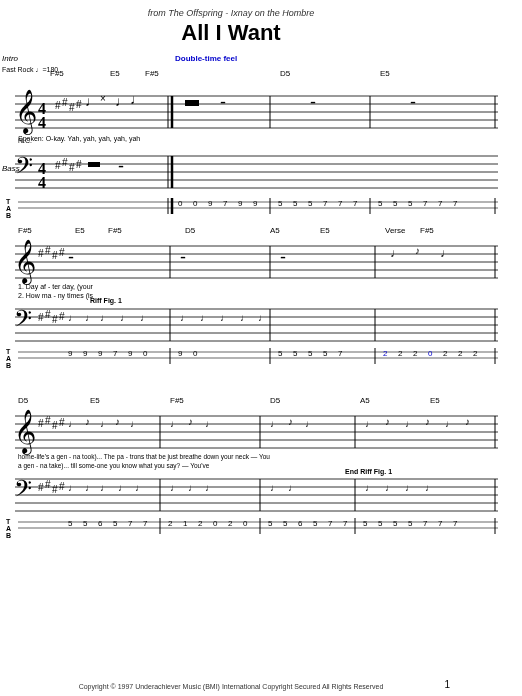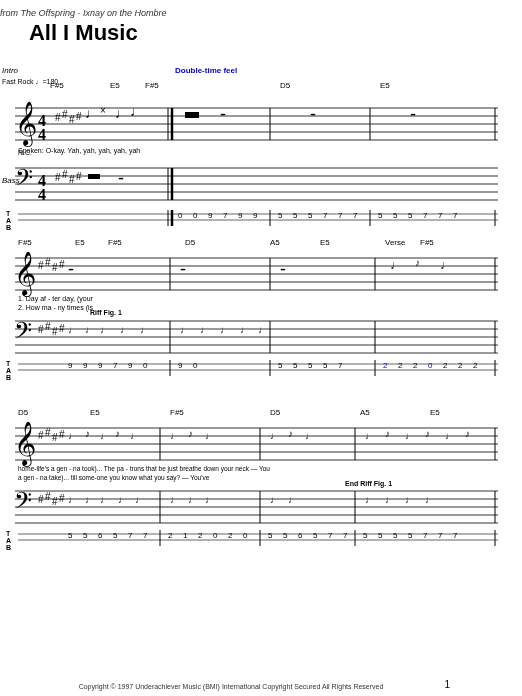--- a/index.html
+++ b/index.html
@@ -12,21 +12,21 @@
       position: relative;
     }
 
     .page {
       width: 462px;
       height: 696px;
       background: #fff;
       position: relative;
       display: flex;
       flex-direction: column;
-      align-items: flex-start;
+      align-items: center;
     }
 
     .header {
       text-align: center;
       padding-top: 8px;
       line-height: 1.3;
     }
 
     .header .from-line {
       font-size: 9px;
@@ -41,21 +41,21 @@
       line-height: 1.2;
     }
 
     .header .words-line {
       font-size: 9px;
       color: #333;
     }
 
     .music-content {
       width: 500px;
-      margin: 12px auto;
+      margin: 0 auto;
       position: relative;
     }
 
     
     .notation-svg {
       width: 100%;
       display: block;
     }
 
     .footer {
@@ -79,21 +79,21 @@
       bottom: 4px;
     }
   </style>
 </head>
 <body>
 
 <div class="page">
 
   <div class="header">
     <div class="from-line">from The Offspring - Ixnay on the Hombre</div>
-    <div class="title">All I Music</div>
+    <div class="title">All I Want</div>
   </div>
 
   <div class="music-content">
 
     <svg class="notation-svg" viewBox="0 0 500 175" height="175">
 
       <text x="2" y="15" font-size="8" font-style="italic" fill="#000">Intro</text>
       <text x="2" y="26" font-size="7" fill="#000">Fast Rock ♩=180</text>
 
       <text x="175" y="15" font-size="8" font-weight="bold" fill="#0000cc">Double-time feel</text>

